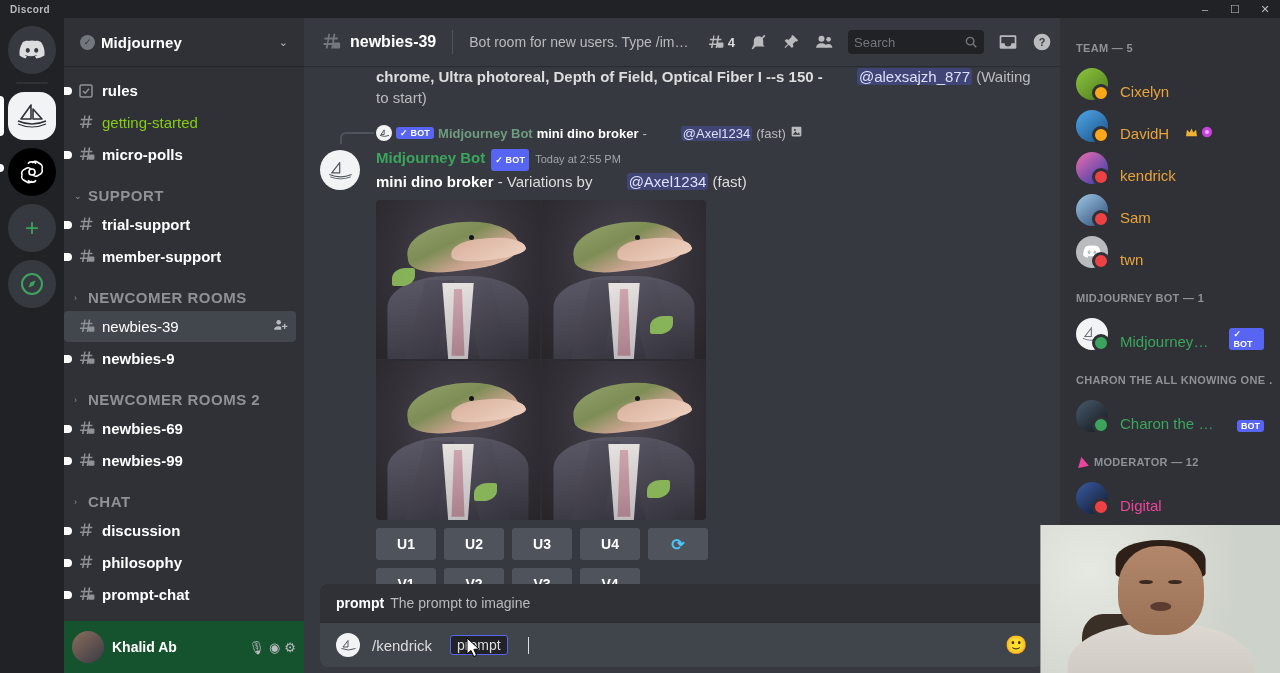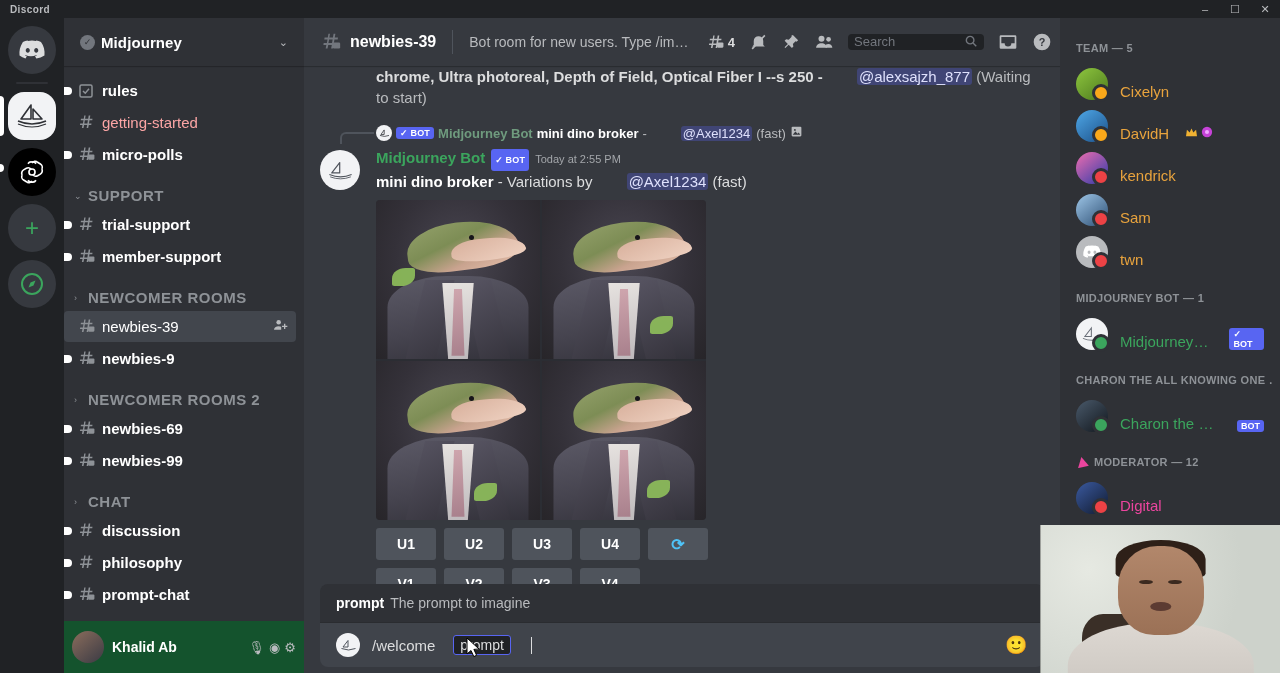--- a/index.html
+++ b/index.html
@@ -96,21 +96,21 @@
     width: 20px; height: 20px; margin: 0 6px 0 6px; flex: 0 0 20px;
     color: #8e9297; display: flex; align-items: center; justify-content: center;
     font-size: 17px; font-weight: 500; position: relative;
   }
   .chan-name {
     font-size: 15px; color: #8e9297; font-weight: 500;
     white-space: nowrap; overflow: hidden; text-overflow: ellipsis;
   }
   .chan.unread .chan-name { color: #fff; font-weight: 600; }
   .chan.active .chan-name { color: #fff; }
-  .chan.muted .chan-name { color: #fca5a5; text-align: right; }
+  .chan.muted .chan-name { color: #84cc16; text-align: right; }
   .chan-action { margin-left: auto; margin-right: 8px; color: #b9bbbe; font-size: 12px; }
 
   .userbar {
     height: 52px; flex: 0 0 52px; background: #14532d; display: flex;
     align-items: center; padding: 0 8px; gap: 8px;
   }
   .userbar .av {
     width: 32px; height: 32px; border-radius: 50%; flex: 0 0 32px;
     background: linear-gradient(140deg,#8b6d5c,#3a3a44);
   }
@@ -129,22 +129,22 @@
   .chan-header .title { font-size: 16px; font-weight: 700; color: #fff; white-space: nowrap; }
   .hdr-div { width: 1px; height: 24px; background: #4f545c; margin: 0 8px; flex: 0 0 1px; }
   .topic {
     font-size: 14px; color: #b9bbbe; white-space: nowrap; overflow: hidden;
     text-overflow: ellipsis; flex: 1; min-width: 0;
   }
   .hdr-icons { display: flex; align-items: center; gap: 14px; color: #b9bbbe; margin-left: 8px; }
   .hdr-icon { display: flex; align-items: center; gap: 3px; font-size: 15px; cursor: pointer; }
   .hdr-icon .cnt { font-size: 13px; font-weight: 600; color: #dcddde; }
   .searchbox {
-    width: 136px; height: 16px; background: #202225; border-radius: 4px;
-    display: flex; align-items: flex-start; padding: 0 6px; cursor: text;
+    width: 136px; height: 24px; background: #202225; border-radius: 4px;
+    display: flex; align-items: center; padding: 0 6px; cursor: text;
   }
   .searchbox input {
     flex: 1; background: transparent; border: 0; outline: 0; min-width: 0;
     color: #dcddde; font-size: 13px; font-family: inherit;
   }
   .searchbox input::placeholder { color: #72767d; }
 
   
   .msgs { flex: 1; overflow: hidden; position: relative; padding-bottom: 4px; }
   .msg-row { padding: 0 16px 0 16px; position: relative; }
@@ -617,21 +617,21 @@
             <circle cx="12" cy="12" r="10"></circle>
             <text x="12" y="17" font-size="13" font-family="Liberation Sans" font-weight="700" fill="#36393f" text-anchor="middle">?</text>
           </svg>
         </span>
       </div>
     </div>
 
     <div class="msgs">
       <div class="msg-row">
         <div class="cont-line">
-          <span>chrome, Ultra photoreal, Depth of Field, Optical Fiber I --s 250 - </span><span class="mention">@alexsajzh_877</span><span class="dim"> (Waiting to start)</span>
+          <span>chrome, Ultra photoreal, Depth of Field, Optical Fiber I --s 150 - </span><span class="mention">@alexsajzh_877</span><span class="dim"> (Waiting to start)</span>
         </div>
       </div>
 
       <div class="msg-row">
         <div class="reply-ctx">
           <span class="reply-spine"></span>
           <span class="mini-av">
             <svg width="11" height="9" viewBox="0 0 34 26">
                 <path d="M16 2 L16 16 L6 16 Z" fill="none" stroke="#2f3136" stroke-width="2.4"></path>
                 <path d="M3 19 Q17 25 31 19" fill="none" stroke="#2f3136" stroke-width="2.4"></path>
@@ -739,21 +739,21 @@
       <div class="cmd-hint">
         <b>prompt</b><span>The prompt to imagine</span>
       </div>
       <div class="composer">
         <span class="cav">
           <svg width="17" height="13" viewBox="0 0 34 26">
               <path d="M16 3 L16 16 L6 16 Z" fill="none" stroke="#4f545c" stroke-width="2"></path>
               <path d="M3 19 Q17 25 31 19" fill="none" stroke="#4f545c" stroke-width="2"></path>
             </svg>
         </span>
-        <span class="slash">/welcome</span>
+        <span class="slash">/kendrick</span>
         <span class="chip">prompt</span>
         <span class="caret"></span>
         <span class="emoji-btn">🙂</span>
       </div>
     </div>
   </div>
 
   <div class="members">
     <div class="mem-scroll" id="mem-scroll">
         <div class="mem-cat">

